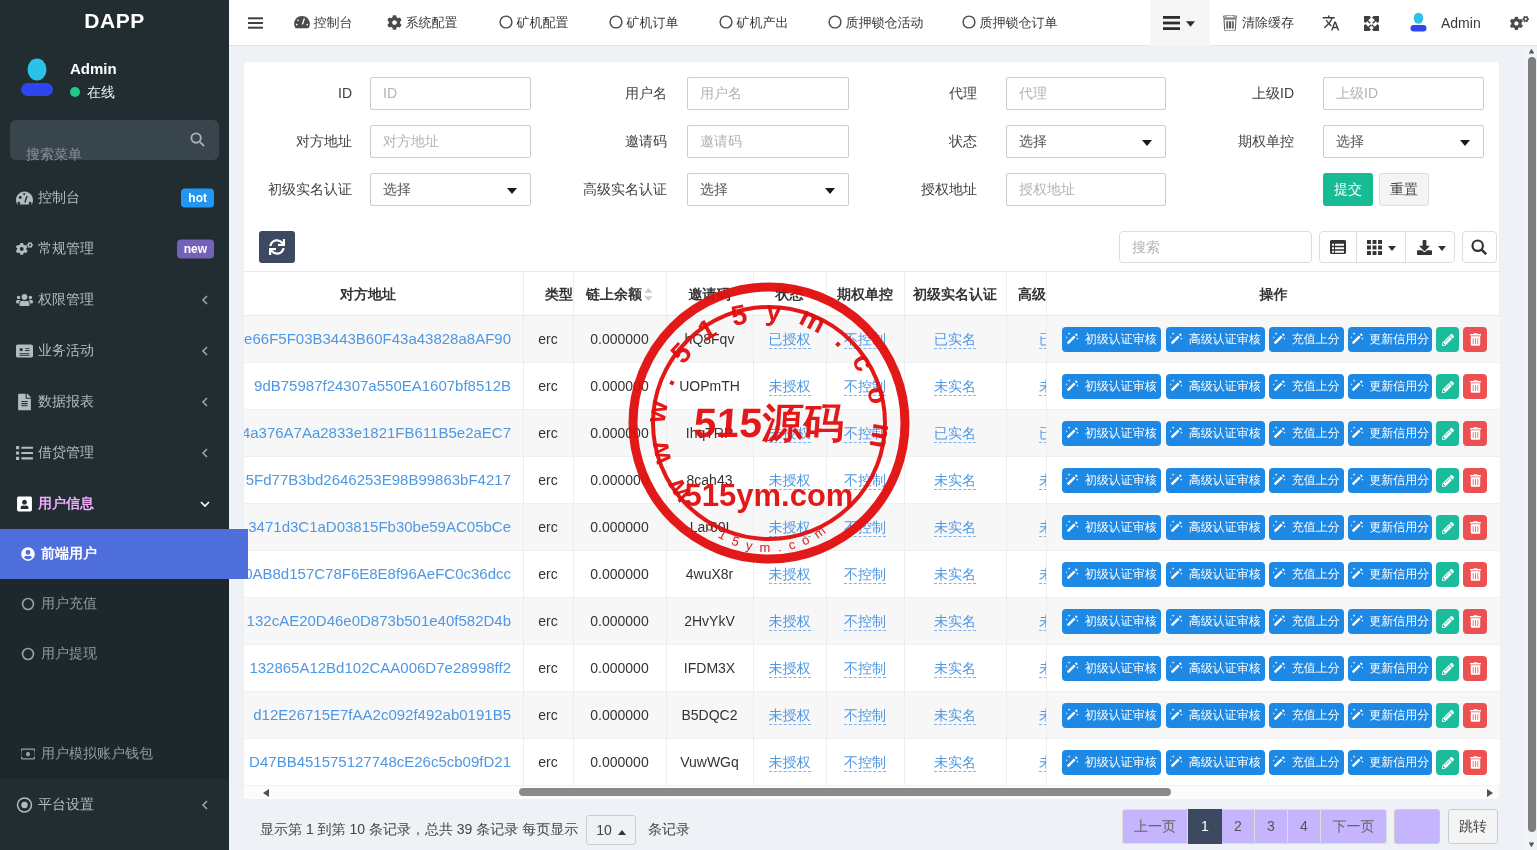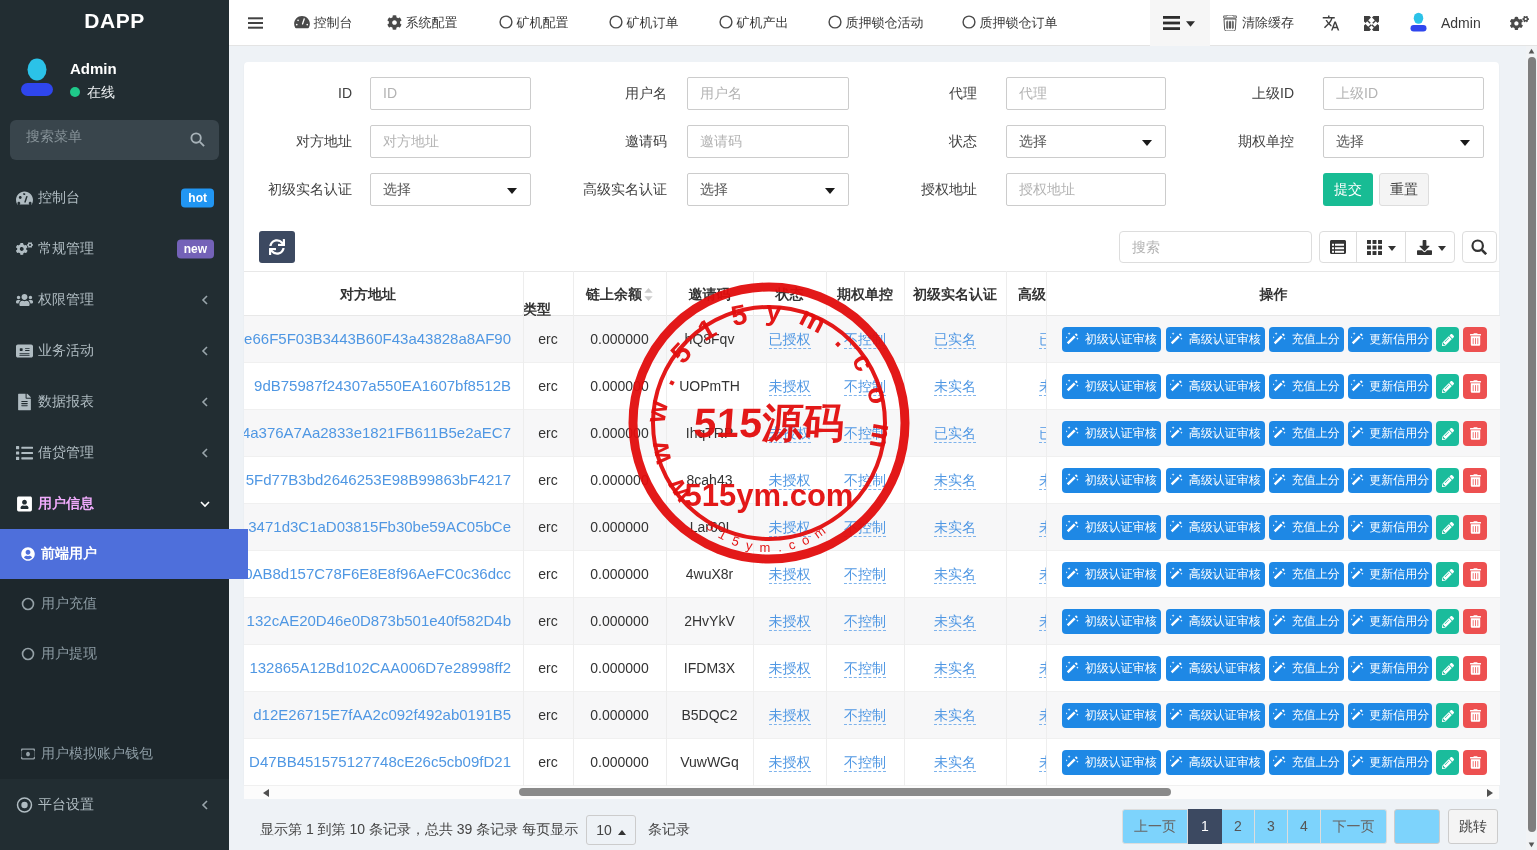--- a/index.html
+++ b/index.html
@@ -29,37 +29,37 @@
 .fselect{position:absolute;height:33px;border:1px solid #ccc;border-radius:2px;background:#fff;font-size:14px;color:#555;line-height:31px;padding-left:12px}
 .fselect:after{content:"";position:absolute;right:13px;top:14px;border-left:5px solid transparent;border-right:5px solid transparent;border-top:6px solid #1a1a1a}
 
 .th,.td{position:absolute;white-space:nowrap}
 .lnk{color:#4f97e3}
 .dash{color:#4f97e3;border-bottom:1px dashed #7eb3ec;padding-bottom:1px}
 
 .ob{position:absolute;height:25px;border-radius:4px;background:#1e88e5;color:#fff;font-size:12px;text-align:center;line-height:25px}
 .ob svg{vertical-align:middle;margin:-2px 2px 0 0}
 
-.pbtn{position:absolute;top:747px;height:35px;border:1px solid #ddd;background:#7dd3fc;color:#555;font-size:14px;text-align:center;line-height:33px}
+.pbtn{position:absolute;top:747px;height:35px;border:1px solid #ddd;background:#c4b5fd;color:#555;font-size:14px;text-align:center;line-height:33px}
 </style>
 </head>
 <body>
 
 <div id="sidebar">
   <div id="logo">DAPP</div>
 
   <svg class="abs" style="left:14px;top:55px" width="46" height="46" viewBox="0 0 46 46">
     <ellipse cx="23" cy="14.5" rx="9.5" ry="11" fill="#2bc2e8"></ellipse>
     <rect x="7" y="28" width="32" height="13" rx="6.5" fill="#2f46ee"></rect>
   </svg>
   <div class="abs" style="left:70px;top:60px;color:#fff;font-weight:bold;font-size:15px">Admin</div>
   <div class="abs" style="left:70px;top:84px;color:#ebeef0;font-size:14px"><span style="display:inline-block;width:10px;height:10px;border-radius:50%;background:#1fc98a;margin-right:7px"></span>在线</div>
 
   <div class="abs" style="left:10px;top:120px;width:209px;height:40px;background:#39454c;border-radius:6px">
-    <span class="abs" style="left:16px;top:8px;color:#879399;font-size:14px">搜索菜单</span>
+    <span class="abs" style="left:16px;top:26px;color:#879399;font-size:14px">搜索菜单</span>
     <svg class="abs" style="right:14px;top:12px" width="15" height="15" viewBox="0 0 16 16">
         <circle cx="6.5" cy="6.5" r="5" fill="none" stroke="#a7b2b8" stroke-width="2"></circle>
         <line x1="10.5" y1="10.5" x2="15" y2="15" stroke="#a7b2b8" stroke-width="2"></line>
       </svg>
   </div>
 
   <div class="mi" style="top:172px">
       <svg class="ic" viewBox="0 0 576 512">
         <path d="M288 32C129 32 0 161 0 320c0 52.8 14.25 102.3 39.06 144.8 5.61 9.62 16.3 15.2 27.44 15.2h443c11.1 0 21.8-5.6 27.4-15.2C561.8 422.3 576 372.8 576 320c0-159-129-288-288-288zm0 64c14.7 0 26.6 10.1 30.3 23.7-1.1 2.3-2.6 4.3-3.5 6.7l-9.4 28.2c-5.5 1.9-11.3 3.4-17.4 3.4-26.5 0-48-21.5-48-48s21.5-14 48-14zm-192 384c-26.5 0-48-21.5-48-48s21.5-48 48-48 48 21.5 48 48-21.5 48-48 48zm48-192c-26.5 0-48-21.5-48-48s21.5-48 48-48 48 21.5 48 48-21.5 48-48 48zm246.8-72.4-61.3 184c-4.2 12.6-17.7 19.3-30.3 15.2-12.6-4.2-19.4-17.8-15.2-30.3l61.3-184c4.2-12.6 17.7-19.3 30.3-15.2 12.6 4.2 19.4 17.8 15.2 30.3zM480 480c-26.5 0-48-21.5-48-48s21.5-48 48-48 48 21.5 48 48-21.5 48-48 48z"></path>
       </svg>
@@ -280,21 +280,21 @@
   <div class="abs" style="left:1218px;top:169px;width:35px;height:32px;border:1px solid #ddd;border-radius:4px;background:#fff">
     <svg class="abs" style="left:8px;top:7px" width="16" height="16" viewBox="0 0 16 16">
         <circle cx="6.7" cy="6.7" r="5.2" fill="none" stroke="#333" stroke-width="2.2"></circle>
         <line x1="10.8" y1="10.8" x2="15.2" y2="15.2" stroke="#333" stroke-width="2.6"></line>
       </svg>
   </div>
 
   <div id="tbl" class="abs" style="left:0;top:209px;width:1255px;height:515px;overflow:hidden">
     <div class="abs" style="left:0;top:0;width:1255px;height:45px;border-top:1px solid #e8e8e8;border-bottom:1px solid #e8e8e8;font-weight:bold;font-size:14px">
       <span class="th" style="left:-31px;top:0;width:310px;text-align:center;line-height:44px">对方地址</span>
-      <span class="th" style="left:279px;top:15px;width:50px;text-align:left;line-height:44px">类型</span>
+      <span class="th" style="left:279px;top:0;width:50px;text-align:right;line-height:44px">类型</span>
       <span class="th" style="left:329px;top:0;width:93px;text-align:center;line-height:44px">链上余额<svg width="9" height="13" viewBox="0 0 9 14" style="vertical-align:-2px;margin-left:2px">
             <path d="M4.5 0 9 5H0z" fill="#ccc"></path>
             <path d="M4.5 14 0 9h9z" fill="#ccc"></path>
           </svg></span>
       <span class="th" style="left:422px;top:0;width:87px;text-align:center;line-height:44px">邀请码</span>
       <span class="th" style="left:509px;top:0;width:73px;text-align:center;line-height:44px">状态</span>
       <span class="th" style="left:582px;top:0;width:78px;text-align:center;line-height:44px">期权单控</span>
       <span class="th" style="left:660px;top:0;width:102px;text-align:center;line-height:44px">初级实名认证</span>
       <span class="th" style="left:762px;top:0;width:108px;text-align:center;line-height:44px">高级实名认证</span>
     </div>

